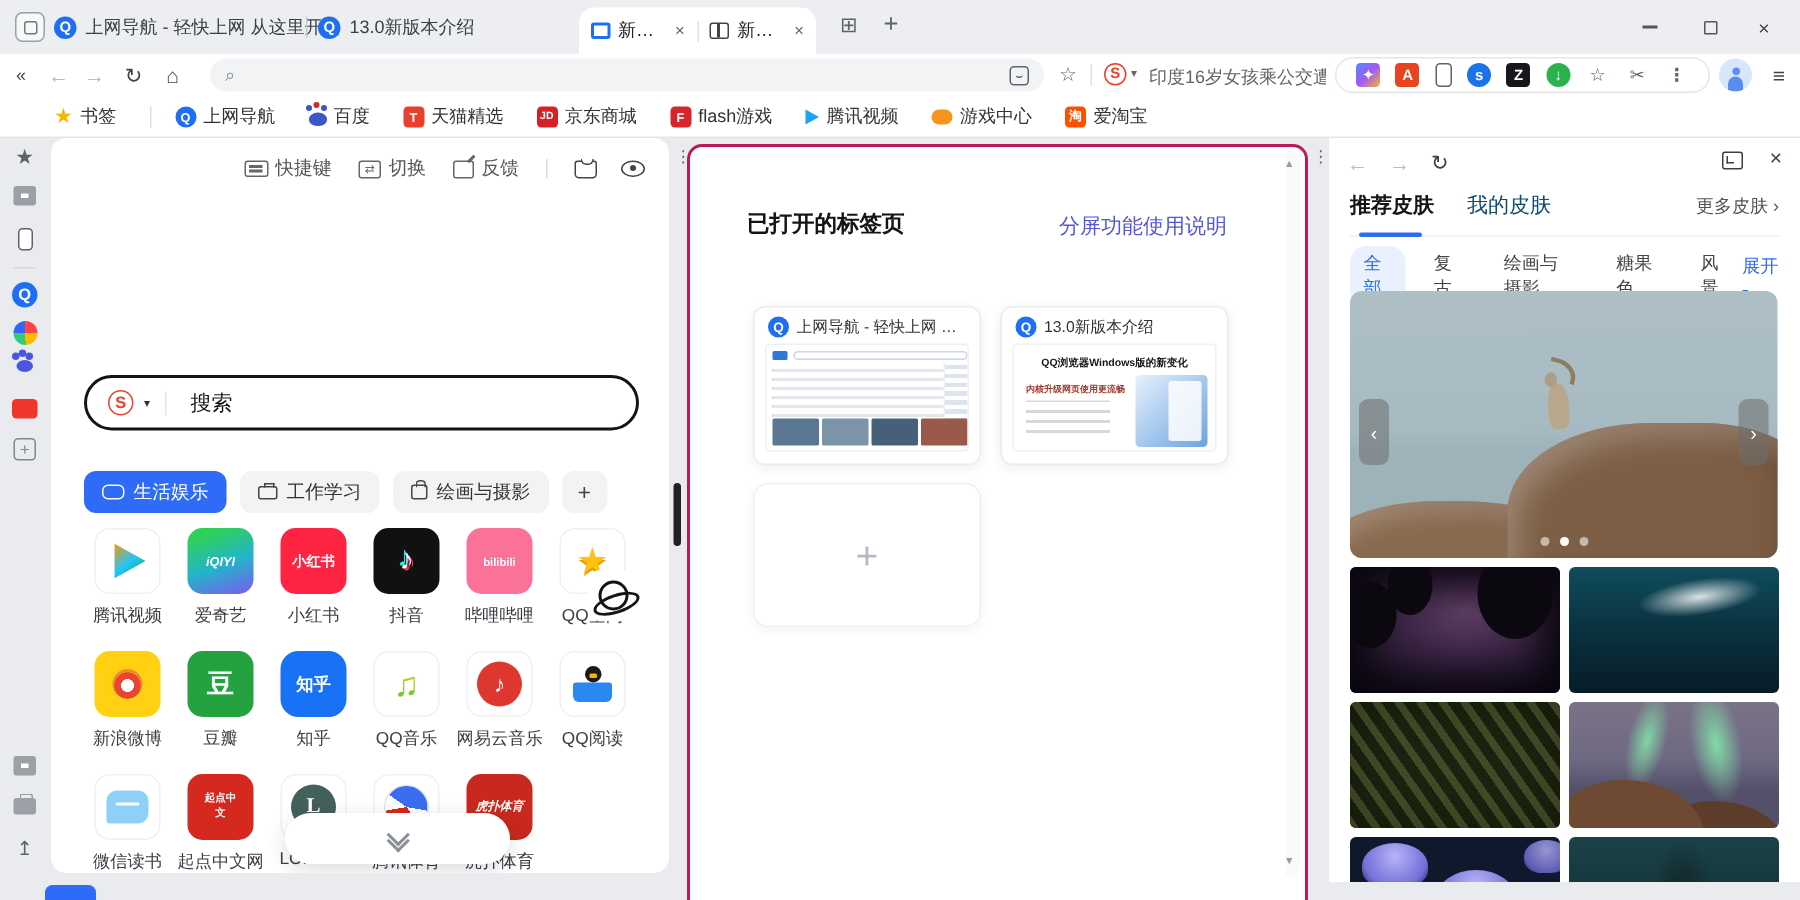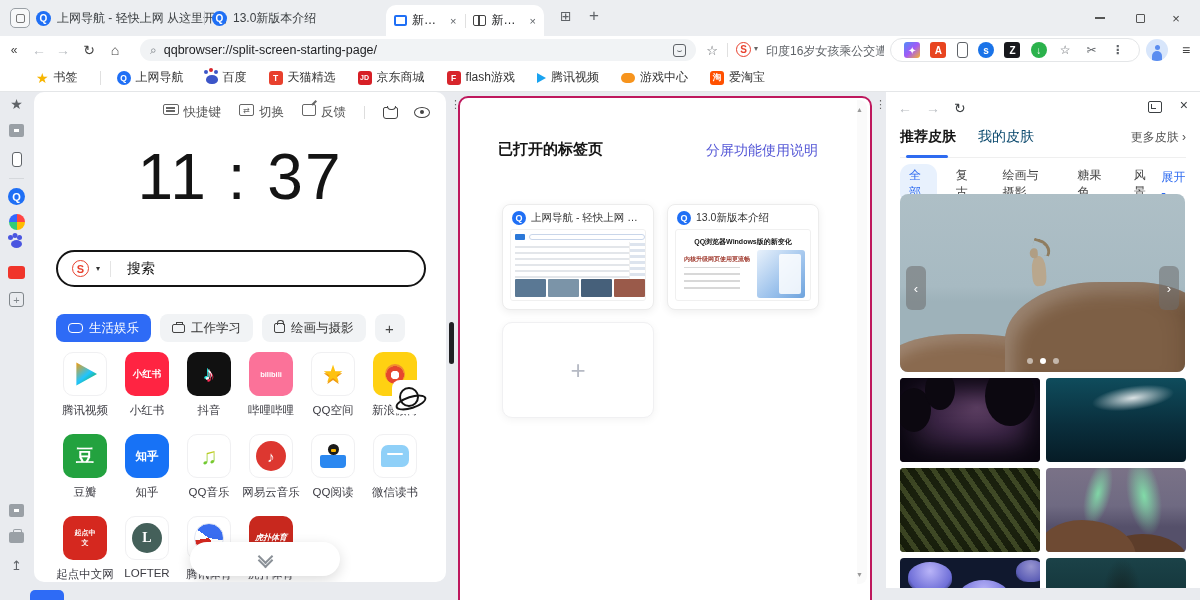--- a/index.html
+++ b/index.html
@@ -92,21 +92,21 @@
   .r-red{width:17px;height:13px;background:#f0352b;border-radius:3px;color:#fff;font-size:6px;display:flex;align-items:center;justify-content:center;letter-spacing:.5px}
   .r-add{width:15px;height:15px;border:1.5px solid #80868b;border-radius:3px;display:flex;align-items:center;justify-content:center;font-size:11px;color:#80868b}
   .r-box{width:15px;height:13px;background:#9aa0a6;border-radius:2px;position:relative}
   .r-box::after{content:"";position:absolute;left:5px;top:5px;width:5px;height:3px;background:#fff}
   .r-case{width:15px;height:11px;background:#9aa0a6;border-radius:2px;position:relative}
   .r-case::before{content:"";position:absolute;left:4px;top:-3px;width:7px;height:3px;border:1.5px solid #9aa0a6;border-bottom:none;border-radius:2px 2px 0 0}
 
   
   .lpanel{position:absolute;left:34px;top:92px;width:412px;height:490px;background:#fff;border-radius:10px;overflow:hidden}
   .lptool{position:absolute;right:16px;top:12px;display:flex;align-items:center;font-size:12.5px;color:#555}
-  .lpt{display:flex;margin-left:18px}
+  .lpt{display:flex;align-items:center;margin-left:18px}
   .lpt .ic{margin-right:5px;color:#666}
   .kb-ic{width:16px;height:11px;border:1.3px solid #666;border-radius:2px;position:relative}
   .kb-ic::after{content:"";position:absolute;left:2px;top:2px;width:9px;height:1.5px;background:#666;box-shadow:0 3px 0 #666}
   .sw-ic{width:15px;height:12px;border:1.3px solid #666;border-radius:2px;font-size:8px;display:flex;align-items:center;justify-content:center;color:#666}
   .fb-ic{width:14px;height:12px;border:1.3px solid #666;border-radius:2px;position:relative}
   .fb-ic::after{content:"";position:absolute;right:-2px;top:-3px;width:6px;height:1.5px;background:#666;transform:rotate(-45deg)}
   .lpt-sep{width:1px;height:13px;background:#ddd;margin-left:18px}
   .shirt-ic{width:15px;height:12px;background:#fff;border:1.5px solid #444;border-radius:2px 2px 3px 3px;position:relative;margin-left:18px}
   .shirt-ic::before{content:"";position:absolute;left:3px;top:-2px;width:7px;height:3px;border:1.5px solid #444;border-top:none;border-radius:0 0 4px 4px;background:#fff}
   .eye-ic{width:16px;height:11px;border:1.5px solid #444;border-radius:50%;position:relative;margin-left:16px}
@@ -319,21 +319,20 @@
 
   <div class="toolbar">
     <div class="tbtn tb-collapse">«</div>
     <div class="tbtn tb-back">←</div>
     <div class="tbtn tb-fwd">→</div>
     <div class="tbtn tb-reload">↻</div>
     <div class="tbtn tb-home">⌂</div>
 
     <div class="urlbar">
       <span class="mag">⌕</span>
-      <span>qqbrowser://split-screen-starting-page/</span>
       <span class="emoji"></span>
     </div>
 
     <div class="tbtn tb-star">☆</div>
     <div class="tb-sep"></div>
     <div class="sogou-s">S</div>
     <div class="sogou-dd">▾</div>
     <div class="newsticker">印度16岁女孩乘公交遭5人</div>
 
     <div class="extpill">
@@ -445,21 +444,20 @@
         </span>
       <span class="lpt">
           <span class="ic fb-ic"></span>
           <span>反馈</span>
         </span>
       <span class="lpt-sep"></span>
       <span class="shirt-ic"></span>
       <span class="eye-ic"></span>
     </div>
 
-    <div class="clock">11 : 37</div>
 
     <div class="searchpill">
       <span class="sp-s">S</span>
       <span class="sp-dd">▾</span>
       <span class="sp-sep"></span>
       <span class="sp-btn">搜索</span>
     </div>
 
     <div class="chips">
       <span class="chip active">
@@ -476,20 +474,26 @@
         </span>
       <span class="chip chip-add">+</span>
     </div>
 
     <div class="appgrid">
       <div class="app">
           <div class="tile a1">
             <span class="g"></span>
           </div>
           <span class="al">腾讯视频</span>
+        </div>
+      <div class="app">
+          <div class="tile a2">
+            <span class="g">iQIYI</span>
+          </div>
+          <span class="al">爱奇艺</span>
         </div>
       <div class="app">
           <div class="tile a4">
             <span class="g">小红书</span>
           </div>
           <span class="al">小红书</span>
         </div>
       <div class="app">
           <div class="tile a5">
             <span class="g">♪</span>

